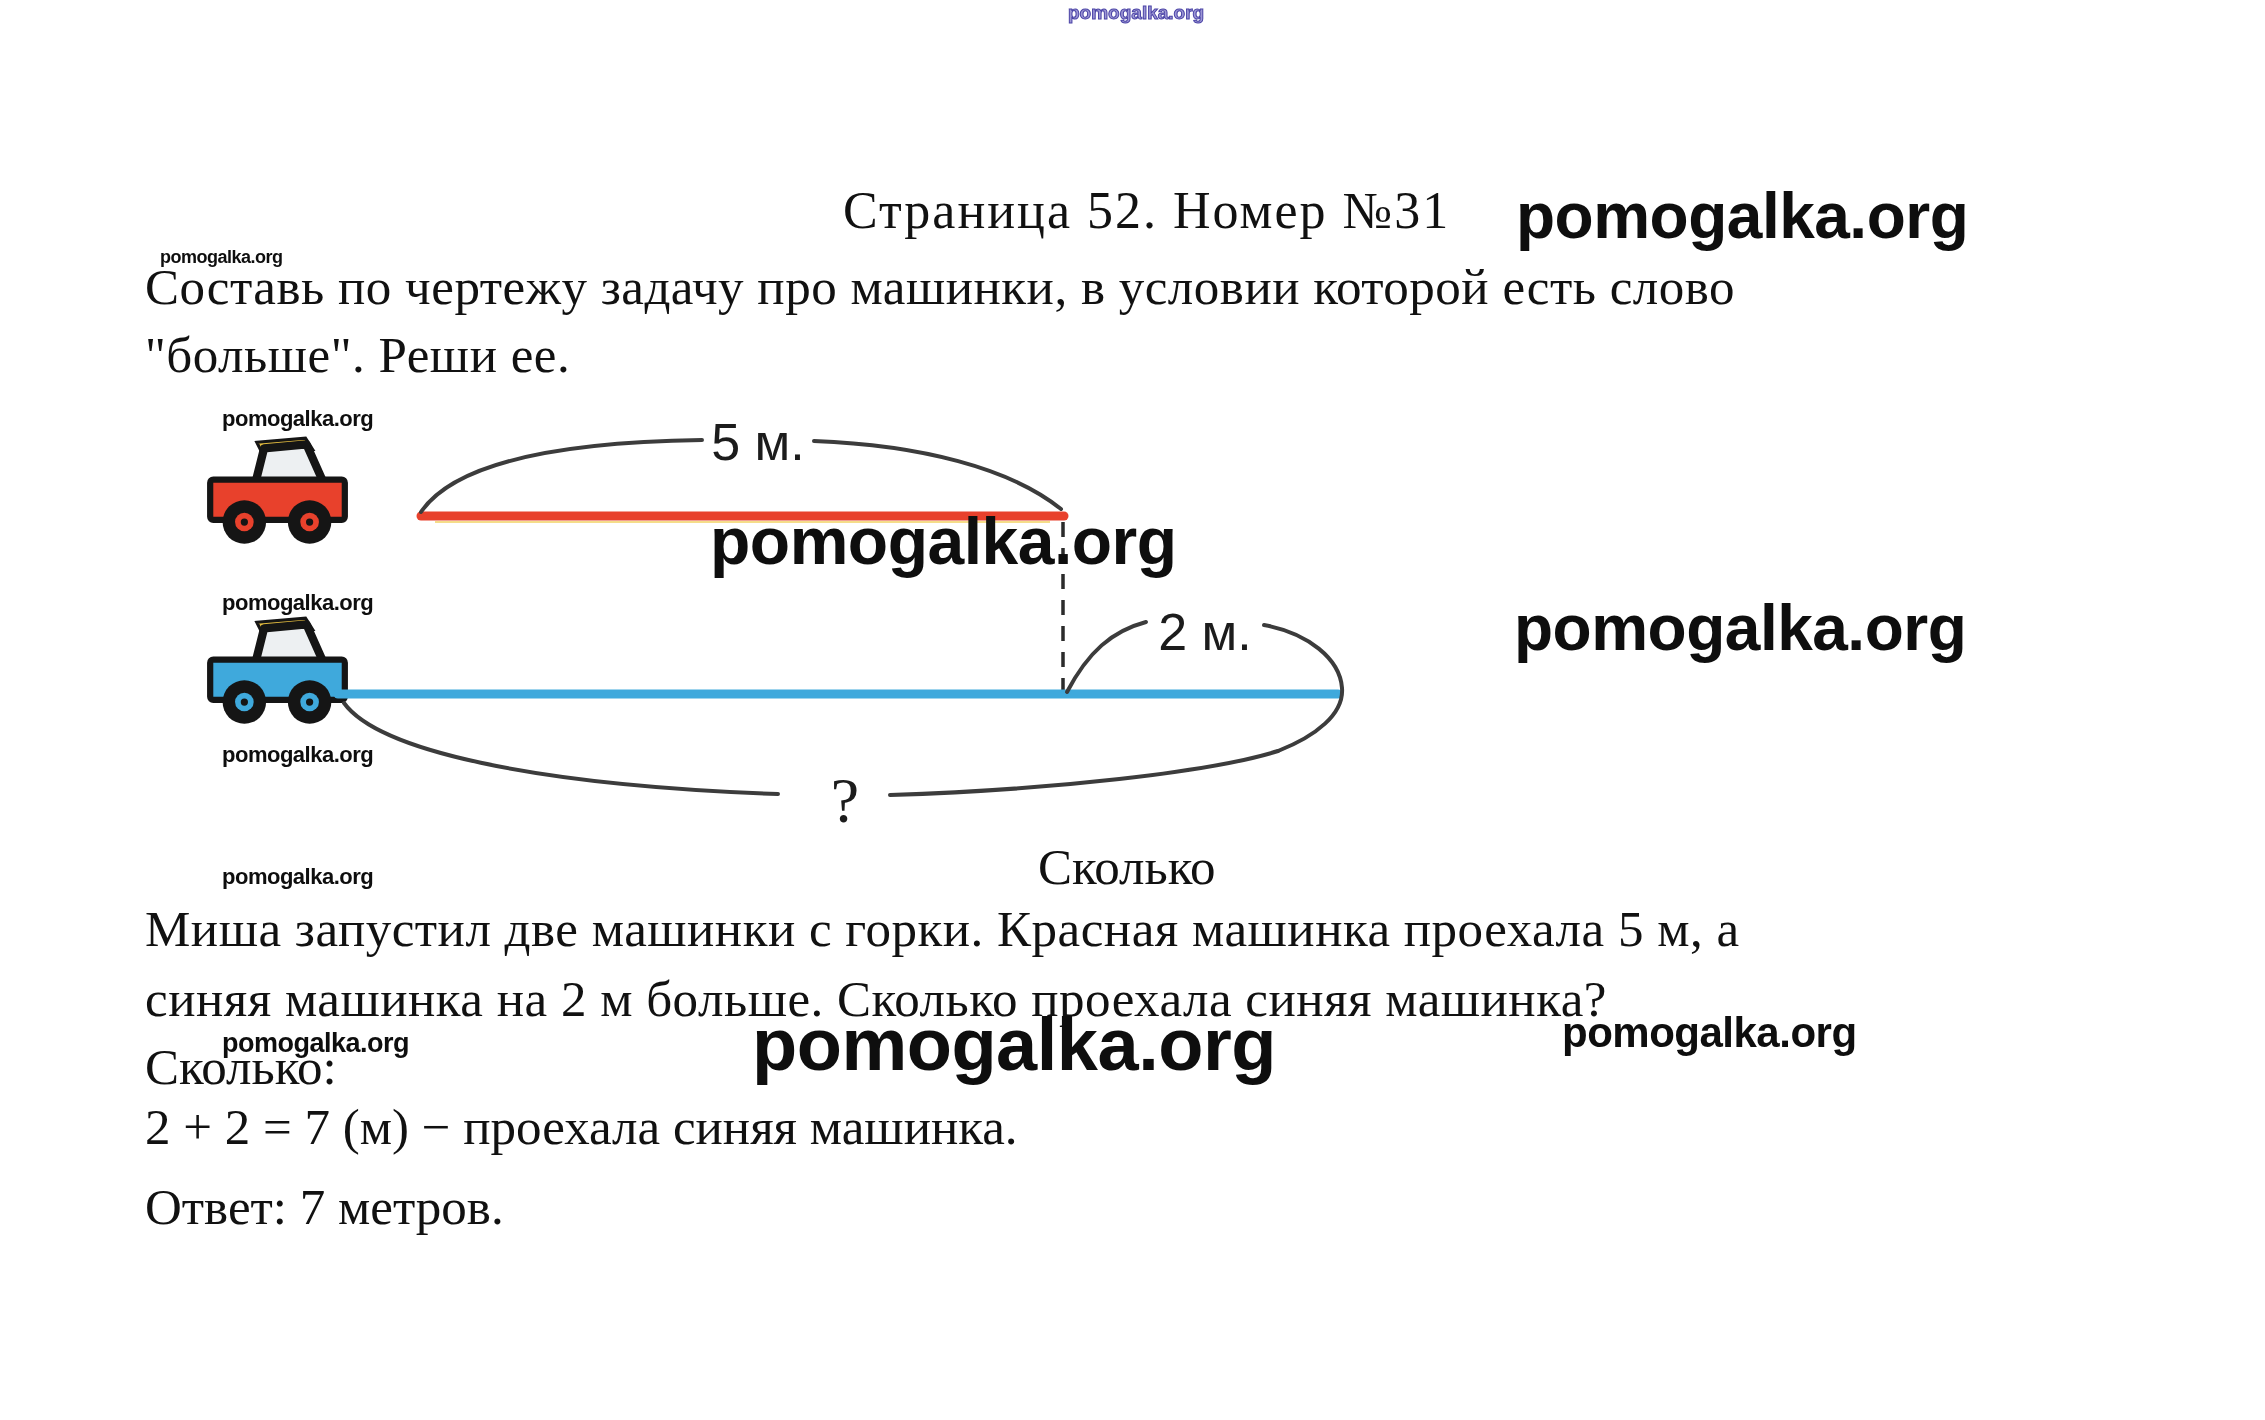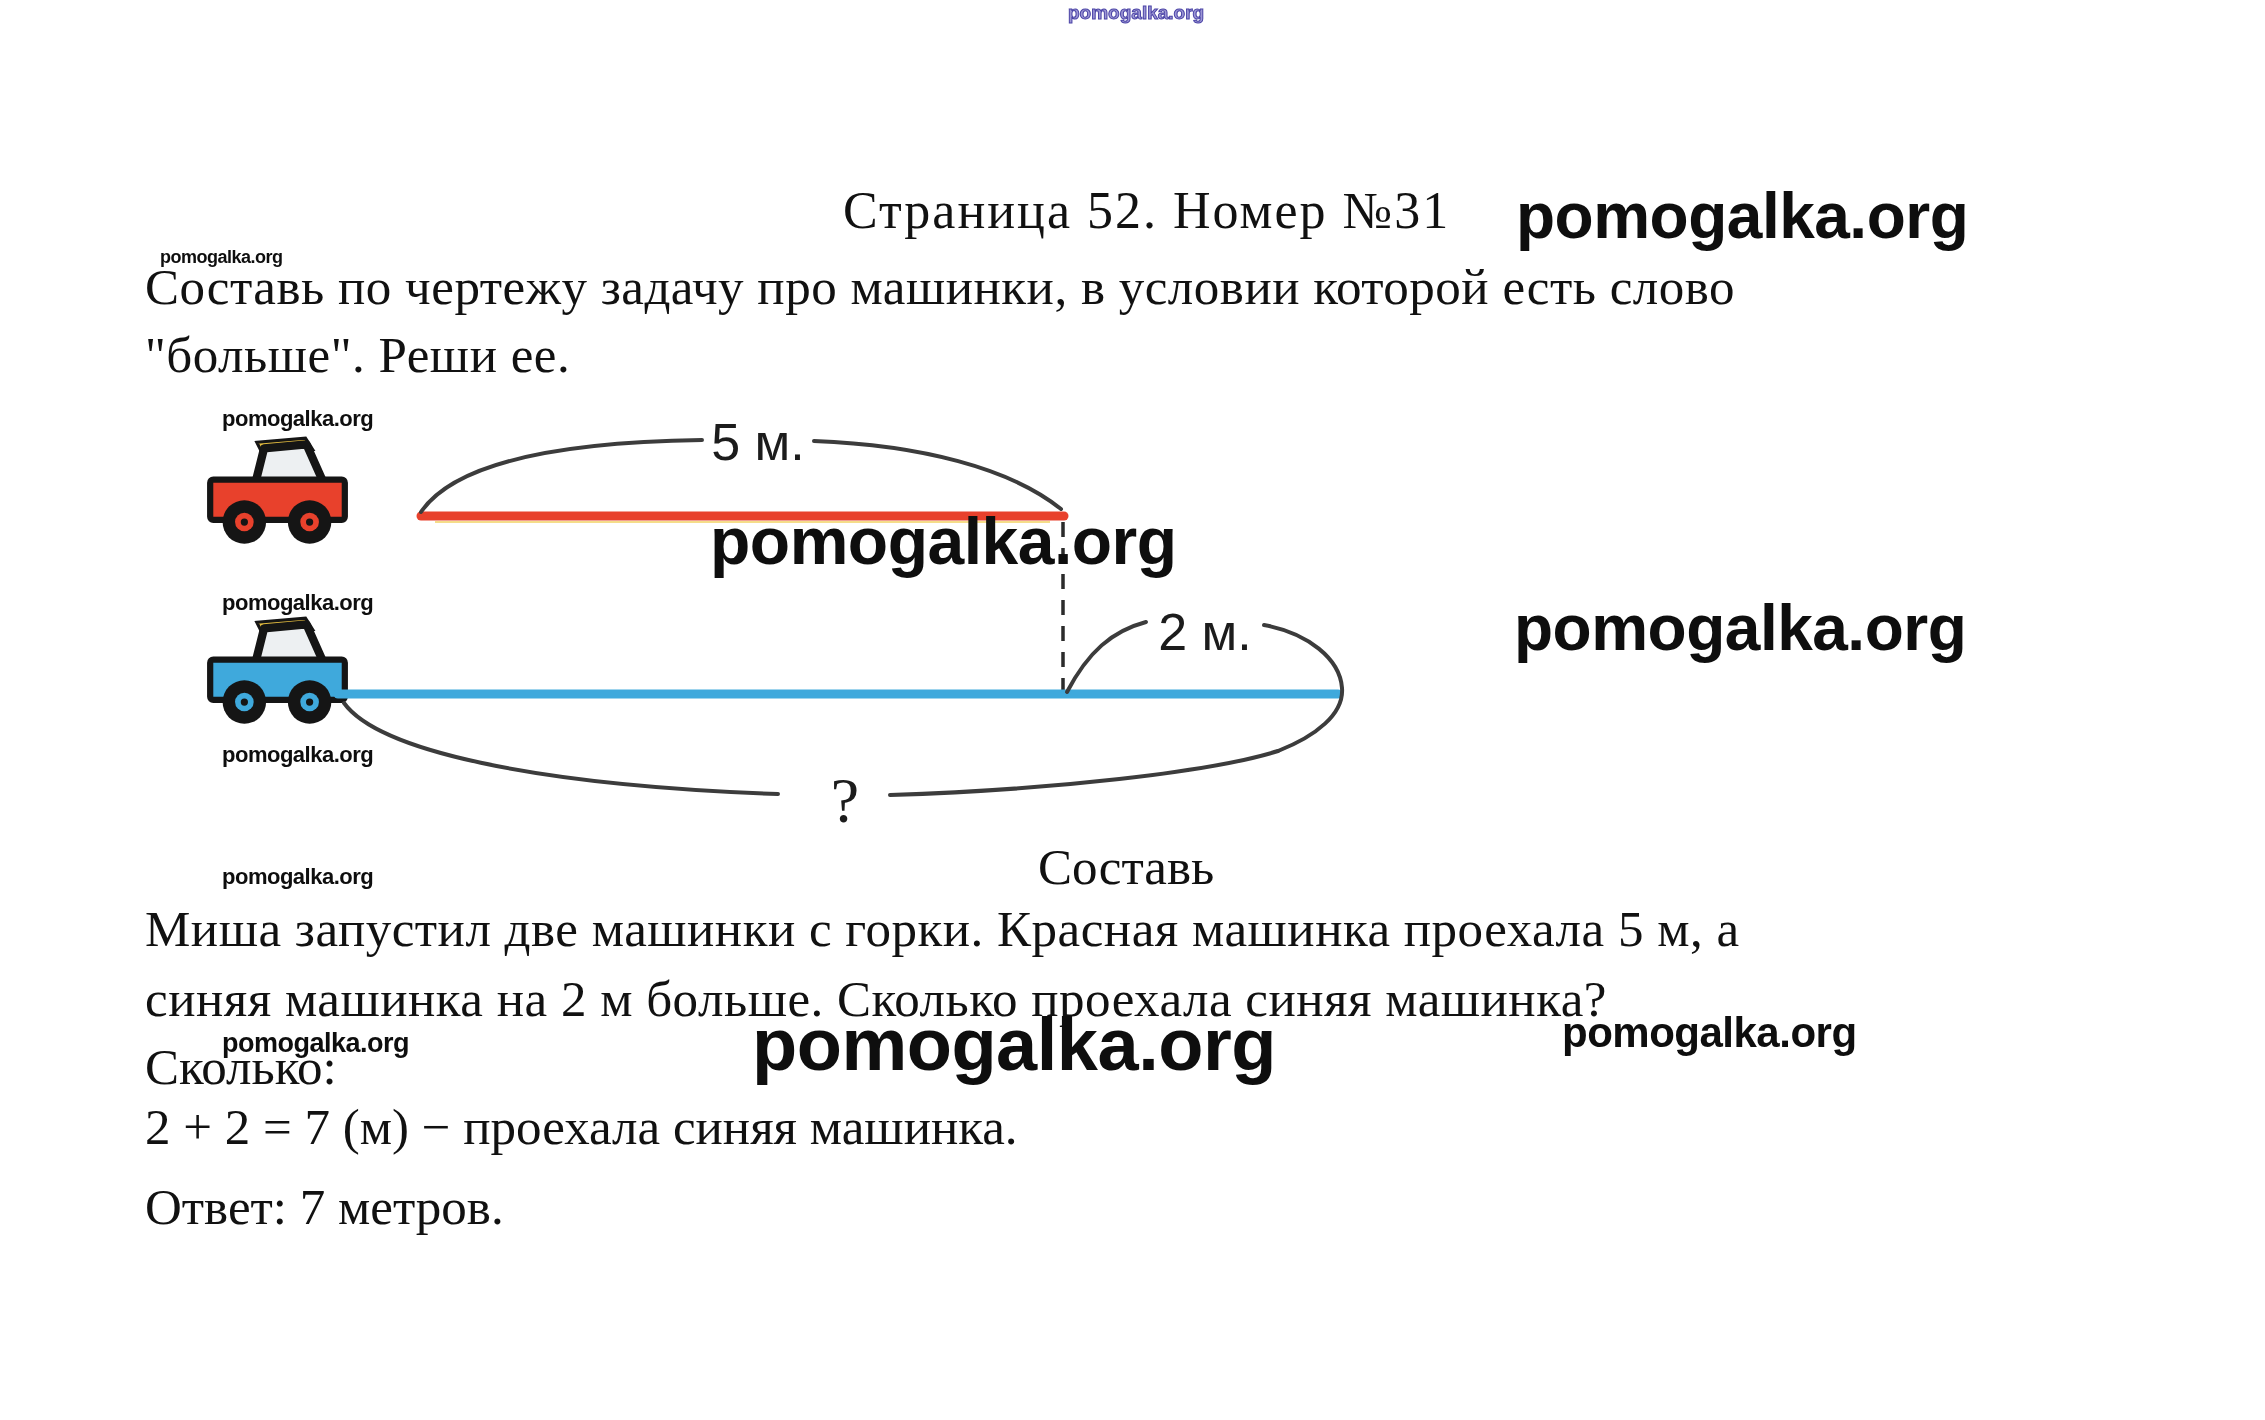--- a/index.html
+++ b/index.html
@@ -94,21 +94,21 @@
 
     <path d="M344 703 C378 750, 530 785, 778 794" fill="none" stroke="#3c3c3c" stroke-width="4" stroke-linecap="round"></path>
     <path d="M890 795 C1050 790, 1212 772, 1278 751" fill="none" stroke="#3c3c3c" stroke-width="4" stroke-linecap="round"></path>
     <text x="845" y="822" font-family="Liberation Serif, DejaVu Serif, serif" font-size="64" fill="#1c1c1c" text-anchor="middle">?</text>
   </svg>
 
   <div class="abs wm" style="left:710px;top:508px;font-size:66px;">pomogalka.org</div>
 
   <div class="abs wm" style="left:1514px;top:596px;font-size:64px;">pomogalka.org</div>
 
-  <div class="abs serif" style="left:1038px;top:838px;font-size:51px;">Составь</div>
+  <div class="abs serif" style="left:1038px;top:838px;font-size:51px;">Сколько</div>
 
   <div class="abs wm" style="left:222px;top:866px;font-size:22px;">pomogalka.org</div>
 
   <div class="abs serif" style="left:145px;top:900px;font-size:51px;letter-spacing:0.5px;">Миша запустил две машинки с горки. Красная машинка проехала 5 м, а</div>
   <div class="abs serif" style="left:145px;top:970px;font-size:51px;letter-spacing:0.5px;">синяя машинка на 2 м больше. Сколько проехала синяя машинка?</div>
 
   <div class="abs serif" style="left:145px;top:1038px;font-size:51px;">Сколько:</div>
 
   <div class="abs wm" style="left:222px;top:1030px;font-size:27px;">pomogalka.org</div>
 

